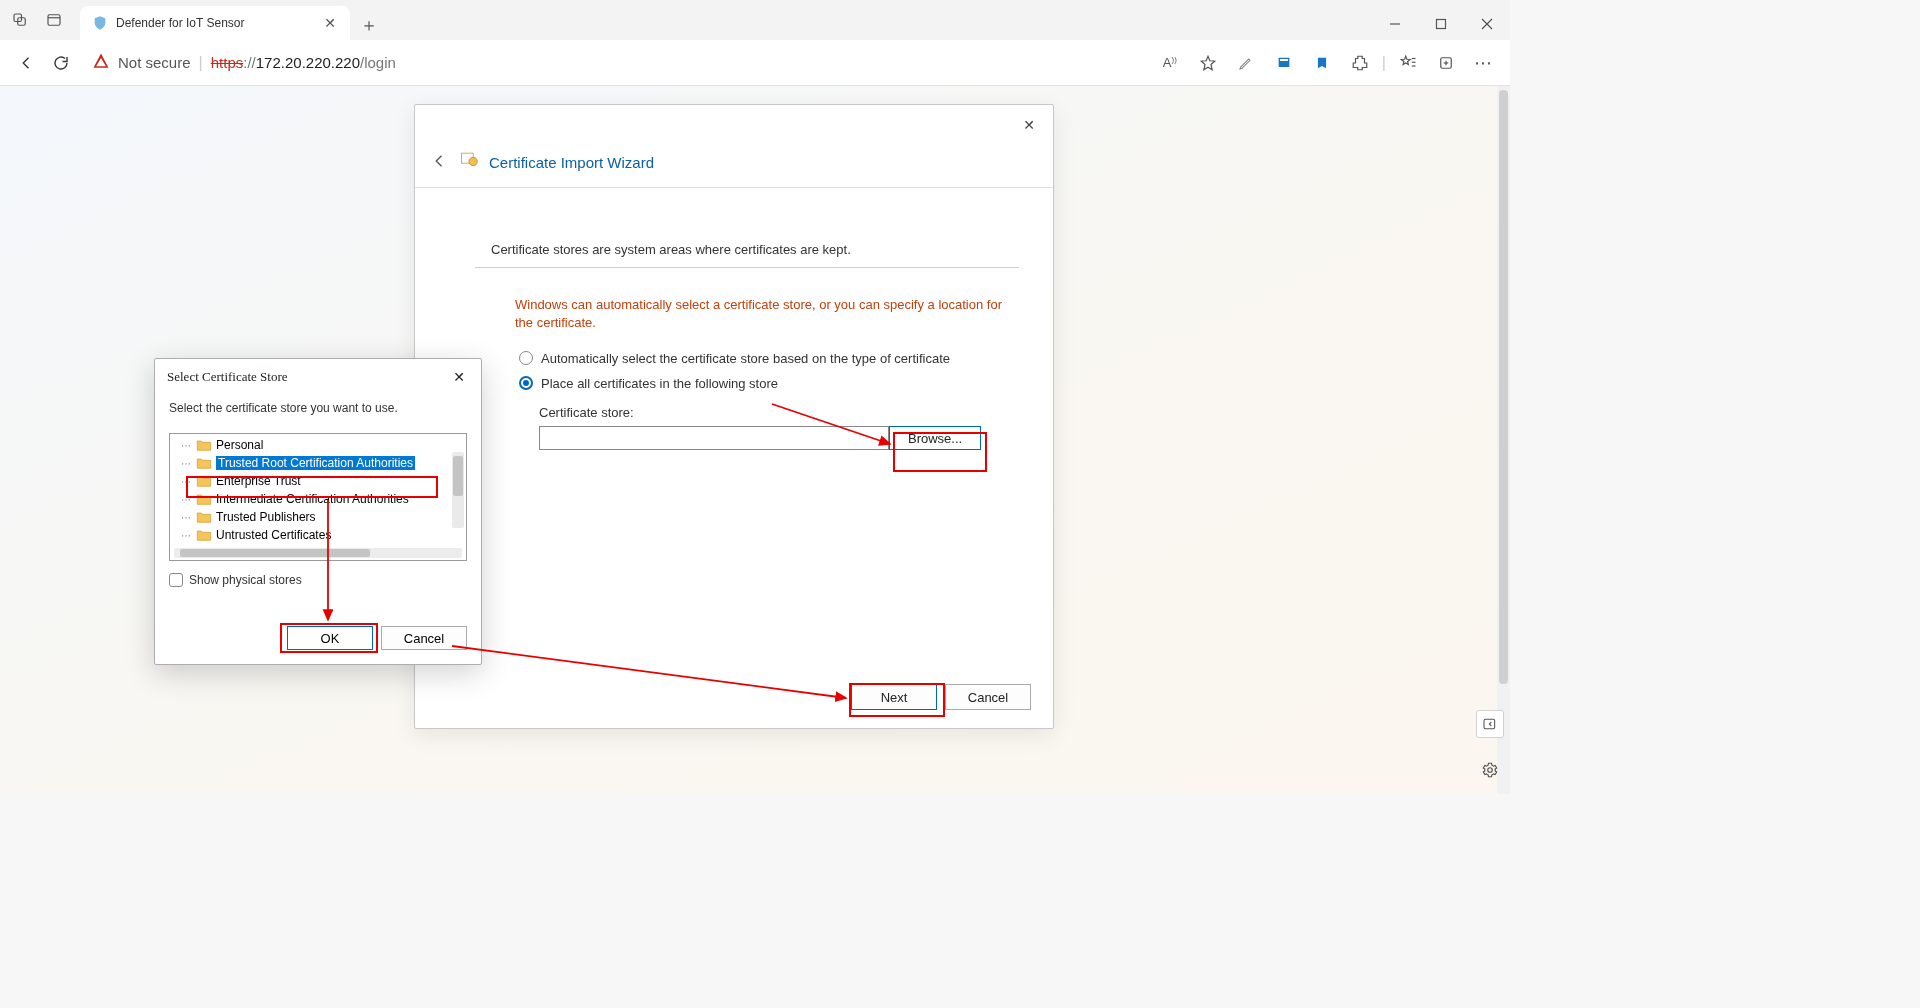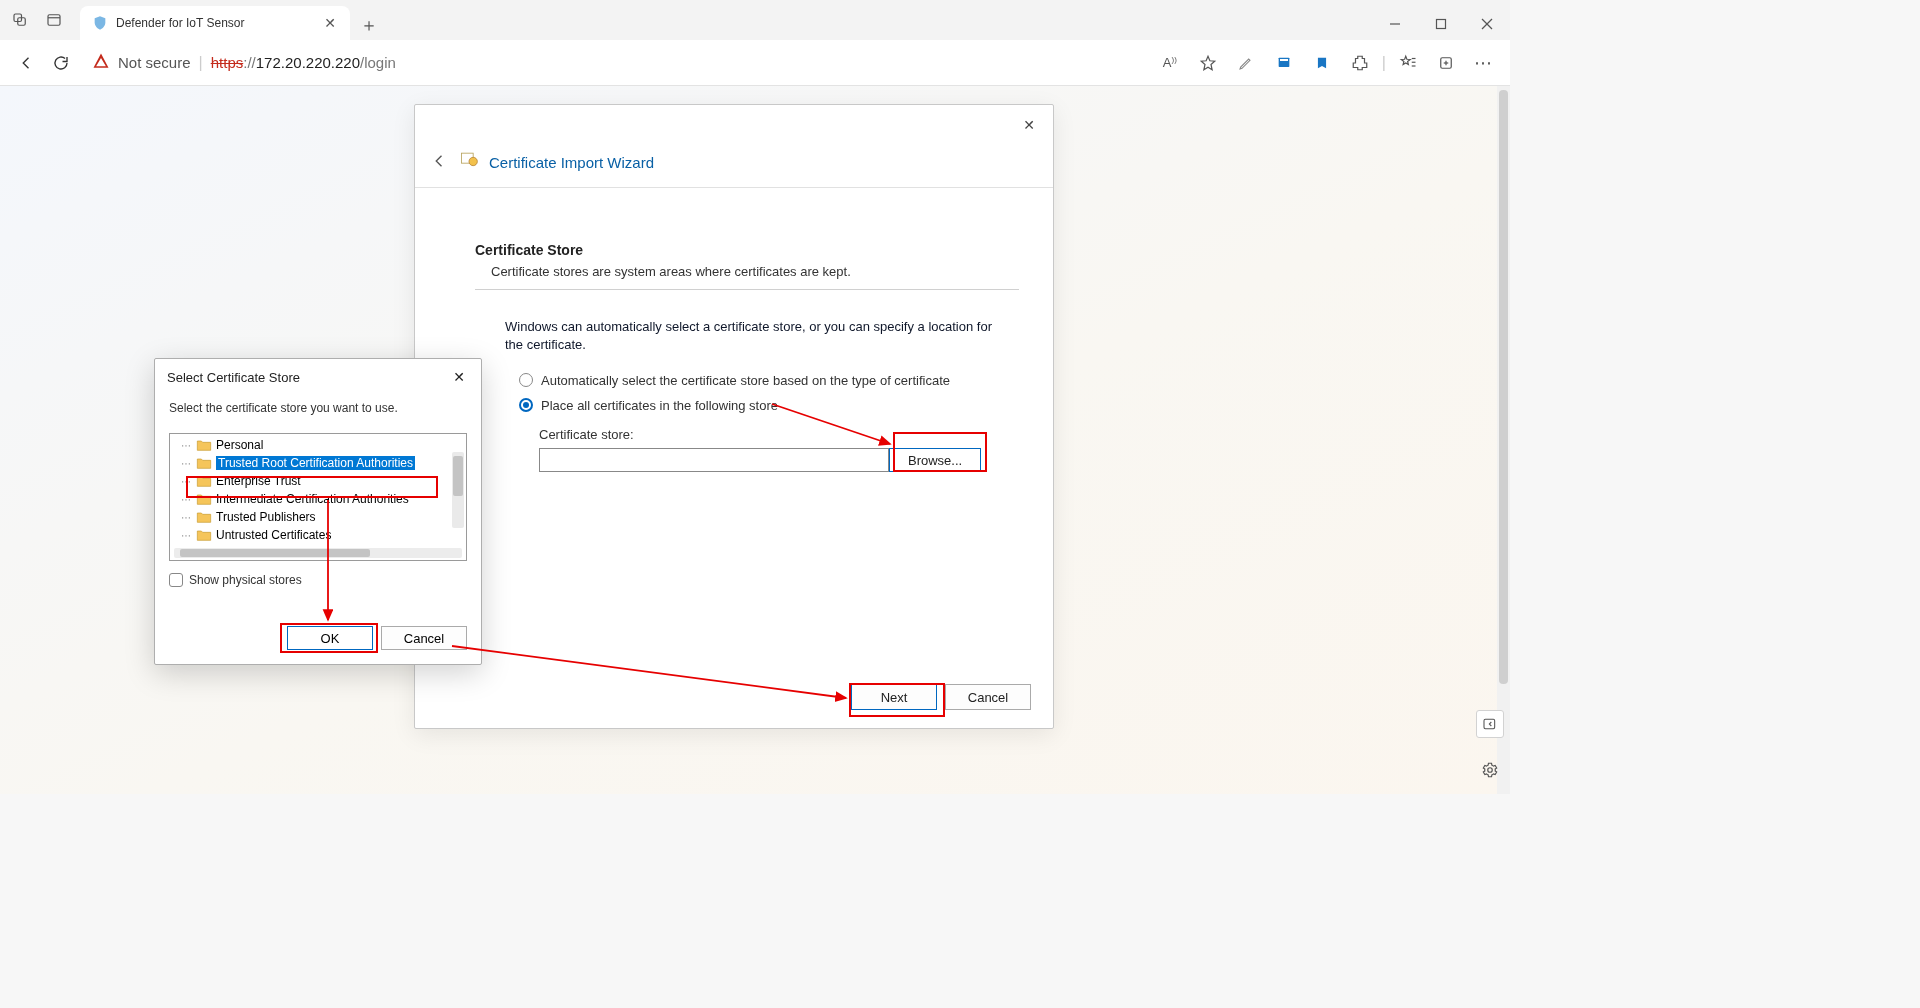--- a/index.html
+++ b/index.html
@@ -78,21 +78,21 @@
     }
     .wizard-close { position: absolute; top: 6px; right: 10px; width: 28px; height: 28px; display: flex; align-items: center; justify-content: center; color: #444; font-size: 14px; cursor: pointer; }
     .wizard-header { display: flex; align-items: center; gap: 10px; padding: 18px 22px 12px 22px; border-bottom: 1px solid #e1e1e1; margin: 26px 0 0 0; }
     .wizard-header-row { display: flex; align-items: center; gap: 10px; margin-left: -6px; }
     .wizard-header svg { margin-bottom: 2px; }
     .wizard-title-text { color: #0960a5; font-size: 15px; font-weight: 400; }
     .wizard-body { flex: 1; padding: 24px 34px 0 60px; color: #333; font-size: 13px; }
     .cs-heading { font-weight: 600; font-size: 14px; margin-bottom: 6px; color: #222; }
     .cs-sub { color: #333; font-size: 13px; margin-left: 16px; margin-bottom: 10px; }
     .cs-hr { height: 1px; background: #d0d0d0; margin-bottom: 28px; }
-    .cs-text { color: #0f172a; margin-bottom: 20px; margin-left: 30px; max-width: 490px; line-height: 1.35; }
+    .cs-text { color: #c2410c; margin-bottom: 20px; margin-left: 40px; max-width: 490px; line-height: 1.35; }
     .radio-row { display: flex; align-items: flex-start; gap: 8px; margin-left: 44px; margin-bottom: 10px; font-size: 13px; }
     .radio-outer { width: 14px; height: 14px; border: 1px solid #888; border-radius: 50%; display: flex; align-items: center; justify-content: center; background: #fff; }
     .radio-outer.checked { border: 2px solid #0067c0; }
     .radio-inner { width: 6px; height: 6px; background: #0067c0; border-radius: 50%; }
     .store-label { margin-left: 64px; margin-top: 14px; font-size: 13px; color: #333; }
     .store-row { display: flex; align-items: center; margin-left: 64px; margin-top: 6px; }
     .store-input { flex: 1; max-width: 350px; height: 24px; border: 1px solid #888; background: #fff; padding: 0 4px; font-size: 12px; }
     .browse-btn { height: 24px; border: 1px solid #0067c0; background: #fff; padding: 0 18px; font-size: 13px; color: #222; cursor: pointer; }
     .wizard-footer { display: flex; justify-content: flex-end; gap: 8px; padding: 16px 22px 18px 22px; }
     .wiz-btn { width: 86px; height: 26px; border: 1px solid #aaa; background: #fdfdfd; font-size: 13px; color: #222; cursor: pointer; }
@@ -105,21 +105,21 @@
       width: 328px;
       height: 307px;
       background: #fff;
       border: 1px solid #aeaeae;
       box-shadow: 0 8px 30px rgba(0,0,0,0.18);
       border-radius: 2px;
       z-index: 10;
       display: flex;
       flex-direction: column;
     }
-    .scs-titlebar { display: flex; align-items: center; padding: 8px 12px; }
+    .scs-titlebar { display: flex; align-items: center; padding: 8px 12px; font-family: Liberation Serif, serif; }
     .scs-title { font-size: 13px; color: #222; flex: 1; }
     .scs-close { width: 20px; height: 20px; display: flex; align-items: center; justify-content: center; color: #222; font-size: 14px; cursor: pointer; }
     .scs-body { padding: 6px 14px 0 14px; flex: 1; display: flex; flex-direction: column; }
     .scs-prompt { font-size: 12px; color: #333; margin-bottom: 18px; }
     .tree-wrap { border: 1px solid #9a9a9a; height: 128px; position: relative; overflow: hidden; background: #fff; }
     .tree-inner { position: absolute; inset: 0; padding: 2px 0; }
     .tree-item { display: flex; align-items: center; gap: 4px; height: 18px; padding-left: 10px; font-size: 12px; white-space: nowrap; }
     .tree-toggle { width: 12px; color: #888; font-size: 10px; display: inline-flex; justify-content: center; }
     .folder-icon { width: 16px; height: 14px; display: inline-flex; align-items: center; justify-content: center; }
     .tree-item.selected .tree-label { background: #0078d4; color: #fff; padding: 0 2px; }
@@ -281,21 +281,20 @@
           <svg width="20" height="20" viewBox="0 0 24 24">
               <rect x="3" y="5" width="14" height="12" fill="#fff" stroke="#b7a25a"></rect>
               <circle cx="17" cy="15" r="5" fill="#f3c14b" stroke="#b7863a"></circle>
             </svg>
         </span>
         <span class="wizard-title-text">Certificate Import Wizard</span>
       </div>
     </div>
     <div class="wizard-body">
       <div style="height:30px"></div>
-      <div class="cs-heading">Certificate Store</div>
       <div class="cs-sub">Certificate stores are system areas where certificates are kept.</div>
       <div class="cs-hr"></div>
       <div class="cs-text">Windows can automatically select a certificate store, or you can specify a location for the certificate.</div>
 
       <div class="radio-row">
         <span class="radio-outer"></span>
         <span>Automatically select the certificate store based on the type of certificate</span>
       </div>
       <div class="radio-row">
         <span class="radio-outer checked">

